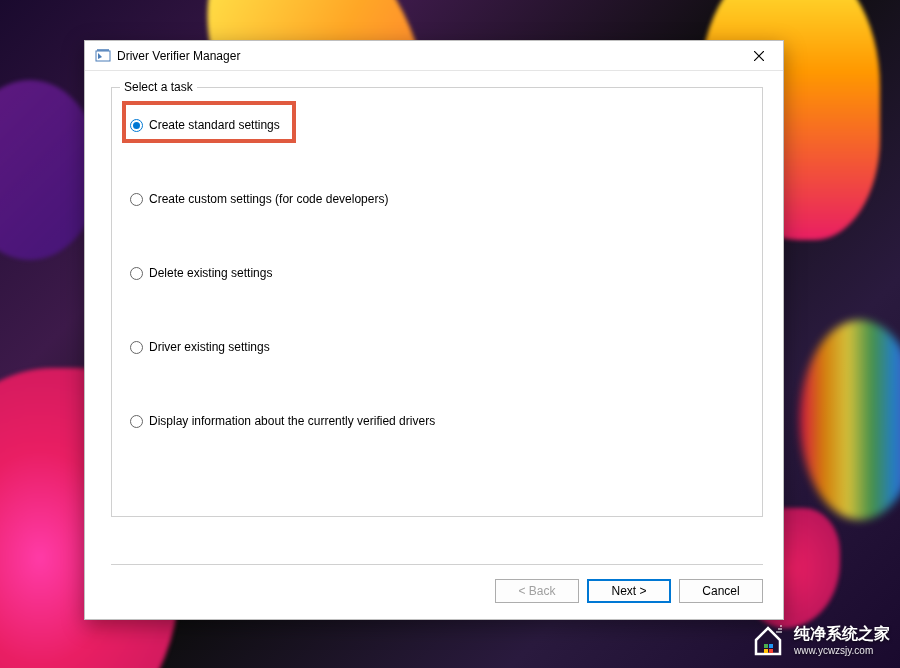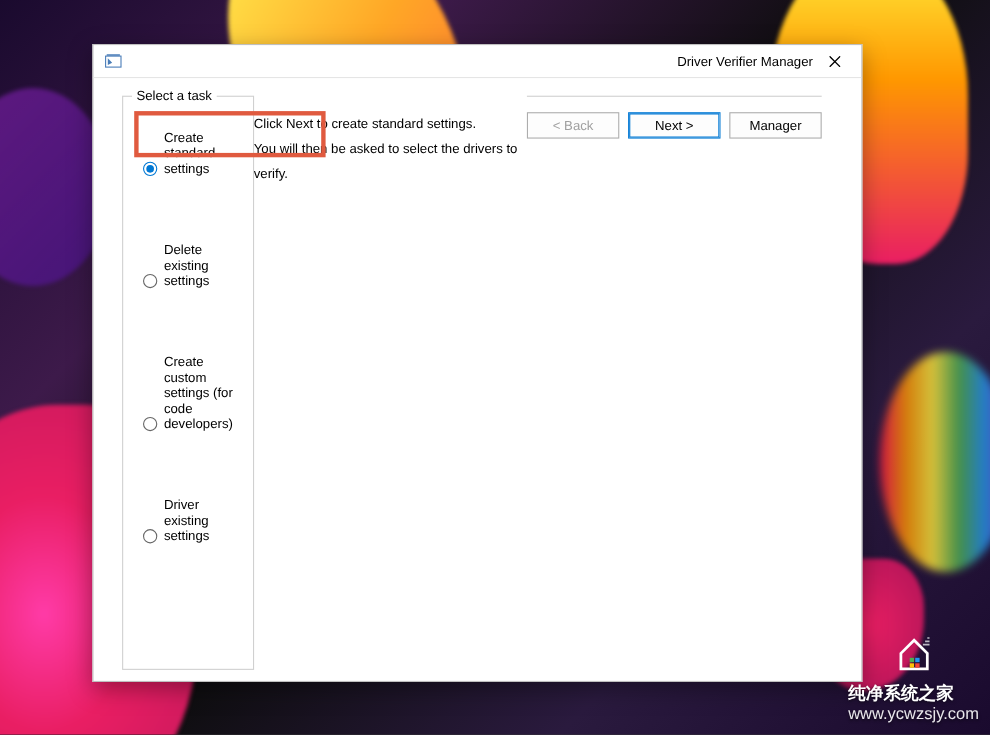--- a/index.html
+++ b/index.html
@@ -103,37 +103,37 @@
       height: 16px;
       margin-right: 6px;
       display: flex;
       align-items: center;
       justify-content: center;
     }
     .title-text {
       flex: 1;
       font-size: 12px;
       color: #000;
-      text-align: right;
     }
     .close-btn {
       width: 40px;
       height: 28px;
       display: flex;
       align-items: center;
       justify-content: center;
       cursor: pointer;
       font-size: 14px;
       margin-right: -6px;
     }
     .content {
       flex: 1;
-      padding: 16px 36px 10px 26px;
-      display: flex;
-      flex-direction: row;
+      padding: 16px 20px 10px 26px;
+      display: flex;
+      flex-direction: column;
+      gap: 47px;
     }
     .fieldset {
       border: 1px solid #d0d0d0;
       padding: 18px 14px 14px 14px;
       position: relative;
       flex: 1;
     }
     .legend {
       position: absolute;
       top: -8px;
@@ -226,21 +226,20 @@
       position: absolute;
       right: 10px;
       bottom: 10px;
       display: flex;
       align-items: center;
       gap: 8px;
       color: #fff;
       font-size: 16px;
       font-weight: bold;
       text-shadow: 0 1px 3px rgba(0,0,0,0.6);
-      flex-direction: column;
     }
     .wm-icon {
       width: 36px;
       height: 36px;
       display: flex;
       align-items: center;
       justify-content: center;
     }
   </style>
 </head>
@@ -276,54 +275,54 @@
     <div class="fieldset">
       <div class="legend">Select a task</div>
       <div class="highlight-box"></div>
       <div class="radio-group">
         <label class="radio-row">
           <span class="radio selected"></span>
           <span class="radio-label">Create standard settings</span>
         </label>
         <label class="radio-row">
           <span class="radio"></span>
+          <span class="radio-label">Create custom settings (for code developers)</span>
+        </label>
+        <label class="radio-row">
+          <span class="radio"></span>
           <span class="radio-label">Delete existing settings</span>
-        </label>
-        <label class="radio-row">
-          <span class="radio"></span>
-          <span class="radio-label">Create custom settings (for code developers)</span>
         </label>
         <label class="radio-row">
           <span class="radio"></span>
           <span class="radio-label">Driver existing settings</span>
         </label>
+        <label class="radio-row">
+          <span class="radio"></span>
+          <span class="radio-label">Display information about the currently verified drivers</span>
+        </label>
       </div>
     </div>
 
-    <div class="instructions">
-      <div>Click Next to create standard settings.</div>
-      <div>You will then be asked to select the drivers to verify.</div>
-    </div>
 
     <div class="button-row">
       <button class="btn" disabled="">&lt; Back</button>
       <button class="btn default">Next &gt;</button>
-      <button class="btn">Manager</button>
+      <button class="btn">Cancel</button>
     </div>
   </div>
 </div>
 
 <div class="watermark">
   <span class="wm-icon">
     <svg width="36" height="36" viewBox="0 0 36 36">
       <path d="M6 18 L18 6 L30 18 L30 32 L6 32 Z" fill="none" stroke="#fff" stroke-width="2.5"></path>
       <rect x="14" y="22" width="4" height="4" fill="#4caf50"></rect>
       <rect x="19" y="22" width="4" height="4" fill="#2196f3"></rect>
       <rect x="14" y="27" width="4" height="4" fill="#ffc107"></rect>
       <rect x="19" y="27" width="4" height="4" fill="#f44336"></rect>
       <path d="M26 10 L32 10 M28 7 L32 7 M30 4 L32 4" stroke="#fff" stroke-width="1.5" opacity="0.7"></path>
     </svg>
   </span>
   <div>
     <div>纯净系统之家</div>
-    <div style="font-size:15px;font-weight:normal;opacity:0.9">www.ycwzsjy.com</div>
+    <div style="font-size:10px;font-weight:normal;opacity:0.9">www.ycwzsjy.com</div>
   </div>
 </div>
 
 </body></html>

